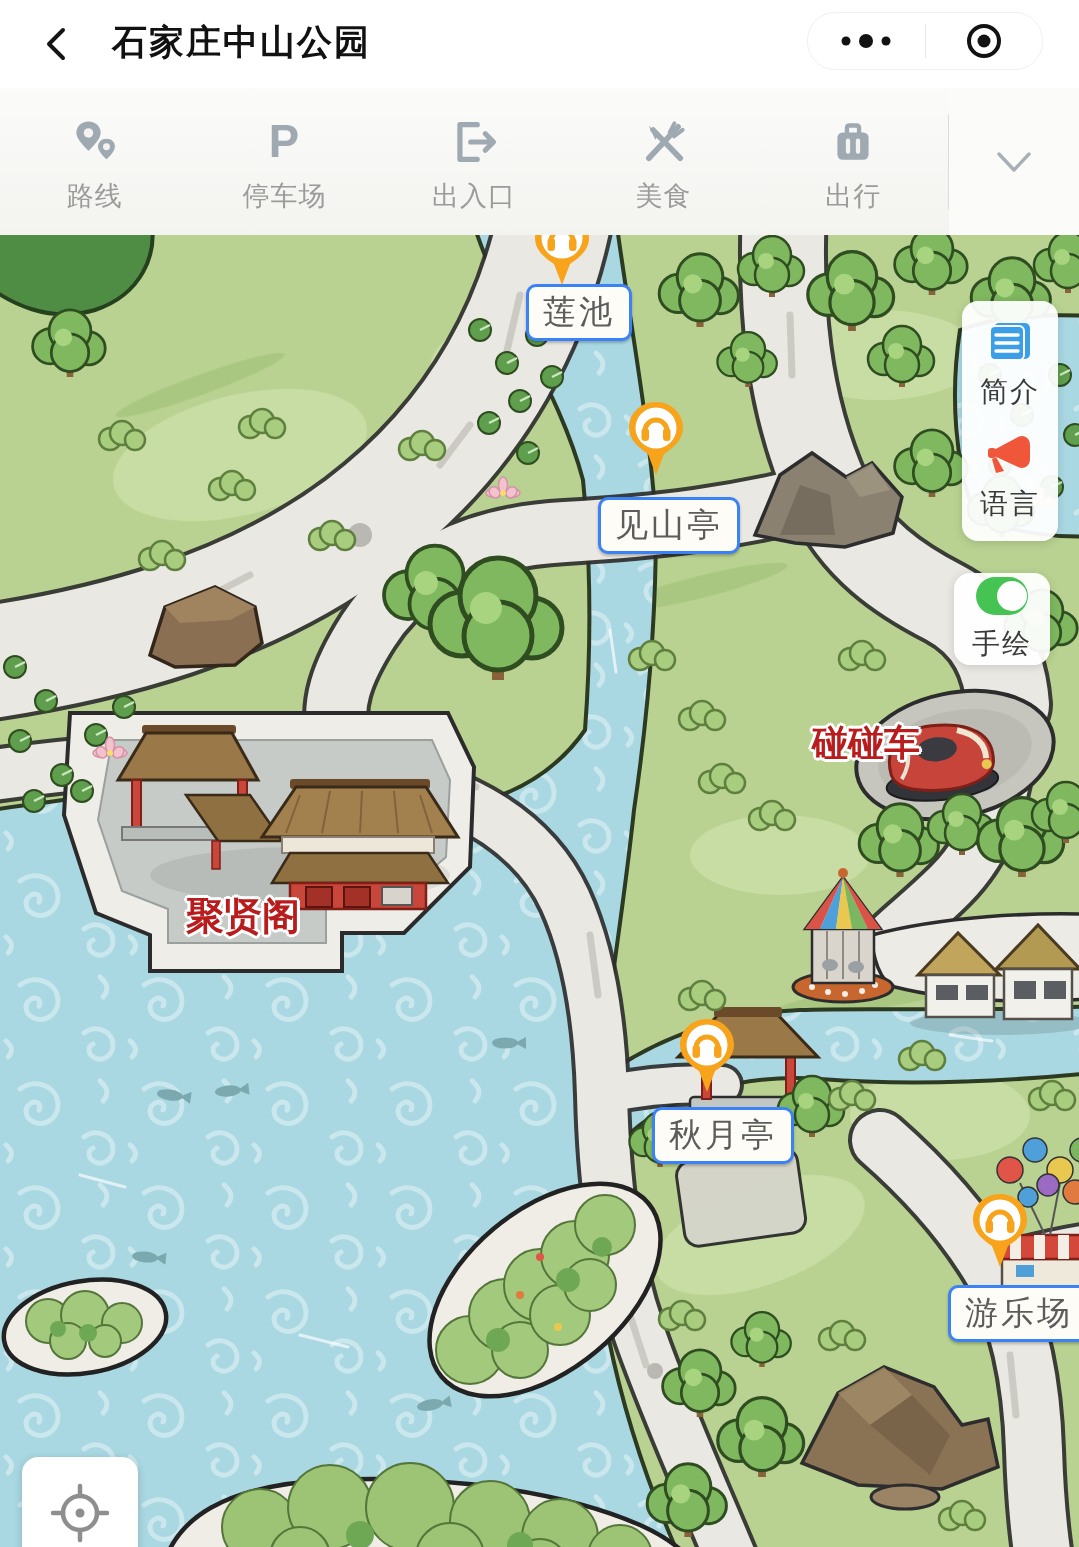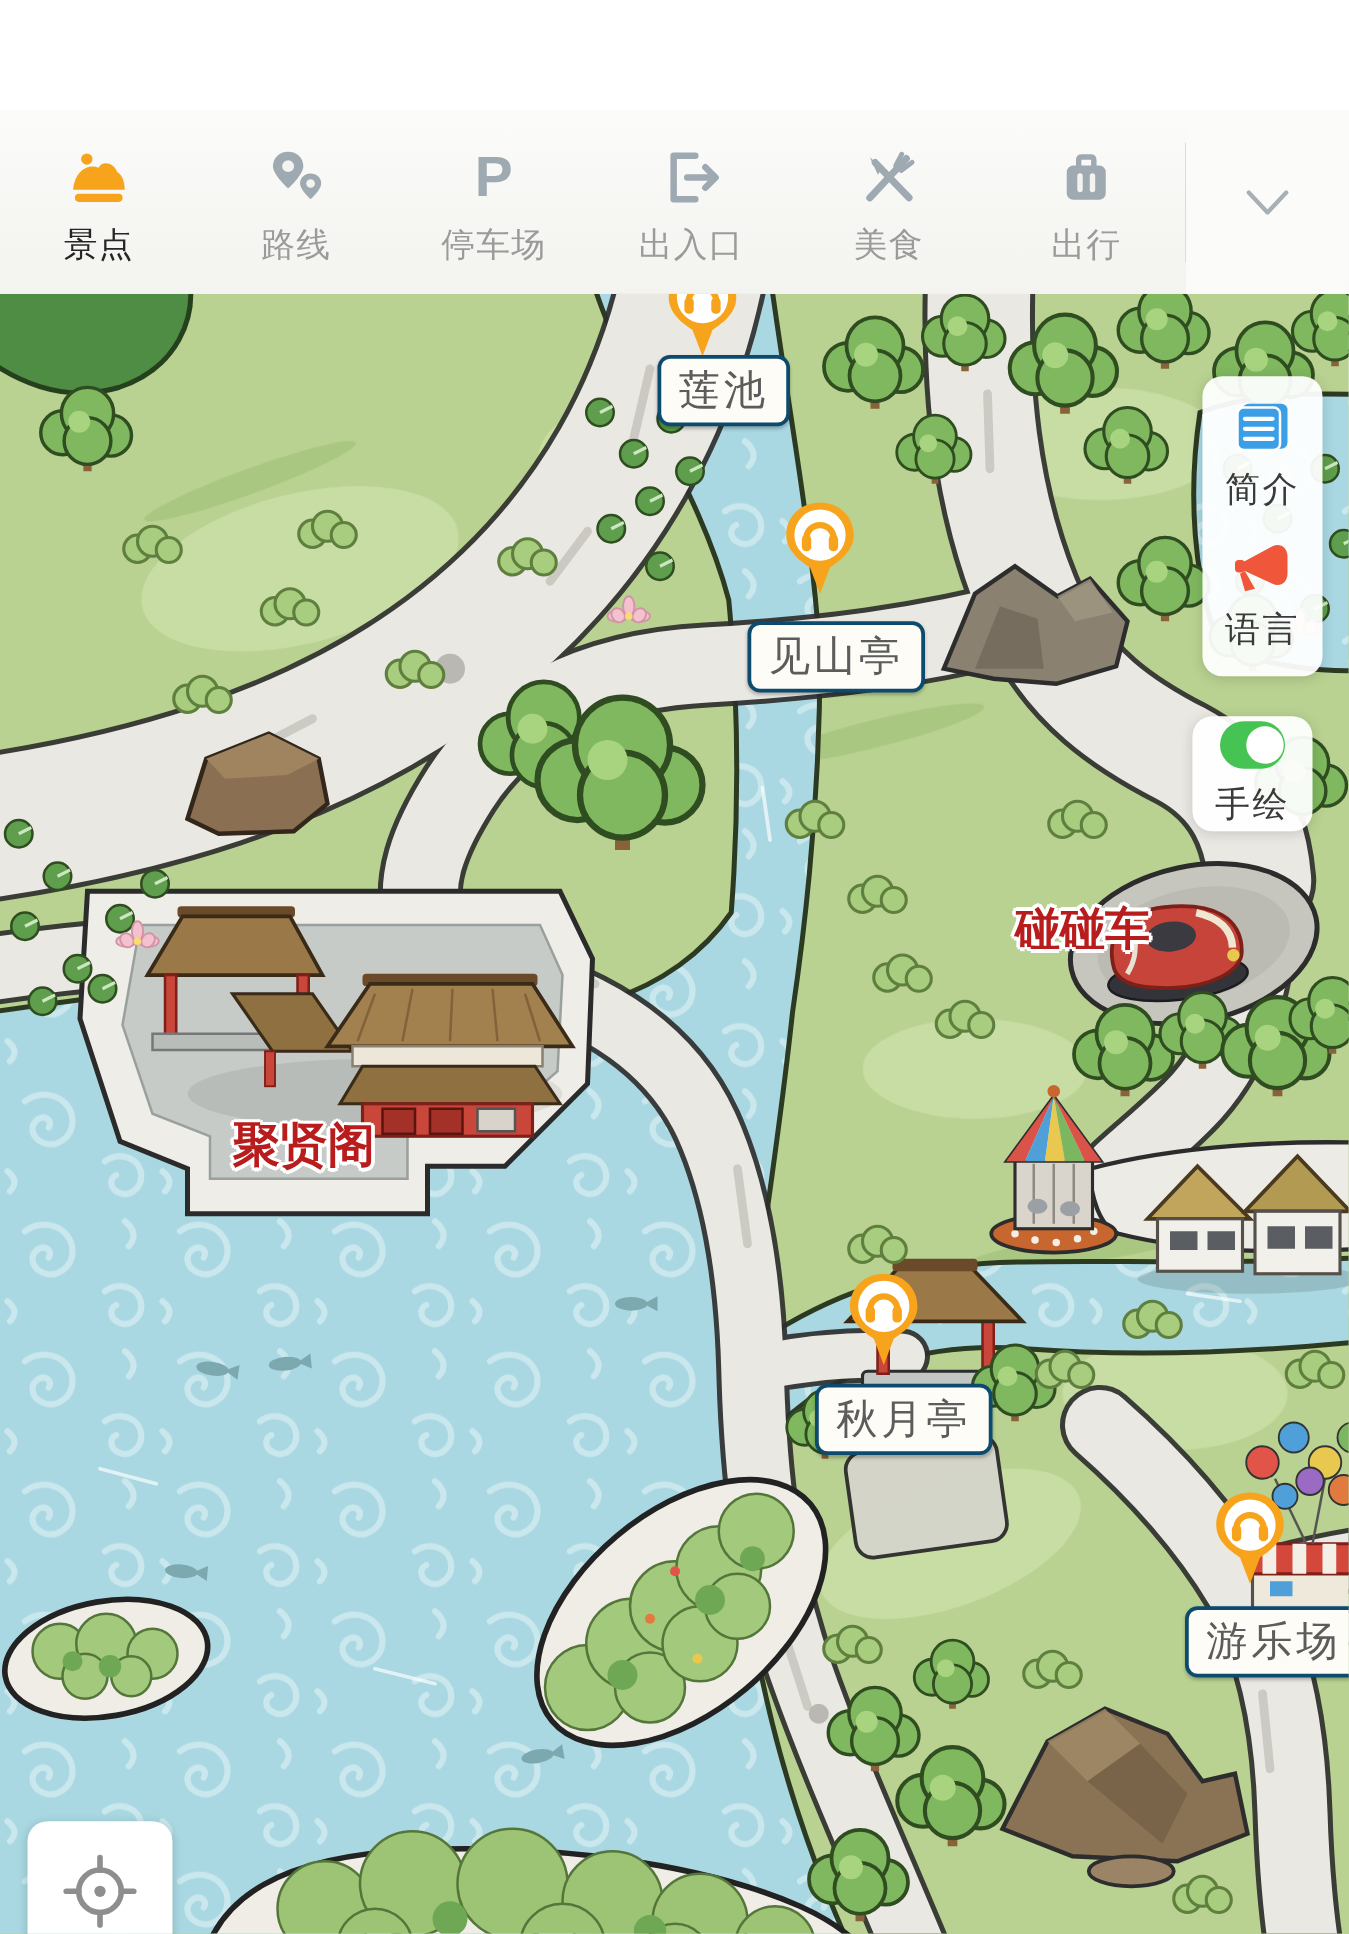--- a/index.html
+++ b/index.html
@@ -31,21 +31,21 @@
 
   
   .map{position:absolute;left:0;top:235px;width:1079px;height:1312px;overflow:hidden;background:#B9D291;}
   .map svg.terrain{position:absolute;left:0;top:0;}
 
   
   .pin{position:absolute;width:62px;height:78px;cursor:pointer;z-index:6;}
   
   .map-label{position:absolute;z-index:7;background:#FDFCF6;border:3px solid #97severity;
   }
-  .map-label{border:3px solid #0c4a6e;border-radius:10px;padding:3px 14px;
+  .map-label{border:3px solid #3b82f6;border-radius:10px;padding:3px 14px;
              font-size:33px;color:#5c5c5c;letter-spacing:3px;
              box-shadow:0 2px 3px rgba(0,0,0,.25);white-space:nowrap;}
   
   .poi{position:absolute;z-index:5;font-size:38px;font-weight:700;color:#b91c1c;white-space:nowrap;
        text-shadow:-2px -2px 0 #fff,2px -2px 0 #fff,-2px 2px 0 #fff,2px 2px 0 #fff,
                    0 -3px 0 #fff,0 3px 0 #fff,-3px 0 0 #fff,3px 0 0 #fff;}
 
   
   .float-panel{position:absolute;z-index:10;background:rgba(255,255,255,.94);border-radius:16px;
                box-shadow:0 2px 10px rgba(0,0,0,.14);display:flex;flex-direction:column;
@@ -53,31 +53,47 @@
   .fp-item{display:flex;flex-direction:column;align-items:center;gap:8px;cursor:pointer;}
   .fp-label{font-size:28px;color:#3a3a3a;letter-spacing:2px;}
   .locate{position:absolute;z-index:10;background:#fff;border-radius:16px;
           box-shadow:0 2px 8px rgba(0,0,0,.18);display:flex;align-items:center;justify-content:center;cursor:pointer;}
 </style>
 </head>
 <body>
 
 <div class="stage">
 
+  <div class="nav">
+    <div class="nav-back">
+      <svg viewBox="0 0 44 44">
+          <polyline points="27,8 13,22 27,36" fill="none" stroke="#151515" stroke-width="4" stroke-linecap="round" stroke-linejoin="round"></polyline>
+        </svg>
+    </div>
+    <div class="nav-title">石家庄中山公园</div>
+    <div class="capsule">
+      <div class="cap-half">
+        <svg width="64" height="20" viewBox="0 0 64 20">
+          <circle cx="12" cy="10" r="4.5" fill="#121212"></circle>
+          <circle cx="32" cy="10" r="7" fill="#121212"></circle>
+          <circle cx="52" cy="10" r="4.5" fill="#121212"></circle>
+        </svg>
+      </div>
+      <div class="cap-div"></div>
+      <div class="cap-half">
+        <svg width="40" height="40" viewBox="0 0 40 40">
+          <circle cx="20" cy="20" r="15" fill="none" stroke="#121212" stroke-width="4"></circle>
+          <circle cx="20" cy="20" r="6.5" fill="#121212"></circle>
+        </svg>
+      </div>
+    </div>
+  </div>
 
   <div class="toolbar">
     <div class="tb-items">
-      <div class="tb-item active">
-        <svg viewBox="0 0 24 24">
-          <circle cx="7.6" cy="5.2" r="2.1" fill="#F7A41C"></circle>
-          <path d="M2.5,16.5 C3.2,9.5 8,6.8 12,8.4 C13,5.8 17.6,6.3 18.8,10 C20.8,11 21.6,14 21.6,16.5 Z" fill="#F7A41C"></path>
-          <rect x="3.2" y="18" width="17.6" height="3" rx="1.5" fill="#F7A41C"></rect>
-        </svg>
-        <div class="tb-label">景点</div>
-      </div>
       <div class="tb-item">
         <svg viewBox="0 0 24 24">
           <path d="M9,2.5 C12.3,2.5 14.6,4.8 14.6,7.8 C14.6,11 9,16 9,16 C9,16 3.4,11 3.4,7.8 C3.4,4.8 5.7,2.5 9,2.5 Z" fill="#9FA9B1"></path>
           <circle cx="9" cy="7.8" r="2.2" fill="#f3f3f0"></circle>
           <path d="M17.3,10.5 C19.6,10.5 21.2,12.1 21.2,14.2 C21.2,16.5 17.3,20 17.3,20 C17.3,20 13.4,16.5 13.4,14.2 C13.4,12.1 15,10.5 17.3,10.5 Z" fill="#9FA9B1"></path>
           <circle cx="17.3" cy="14.2" r="1.6" fill="#f3f3f0"></circle>
         </svg>
         <div class="tb-label">路线</div>
       </div>
       <div class="tb-item">

